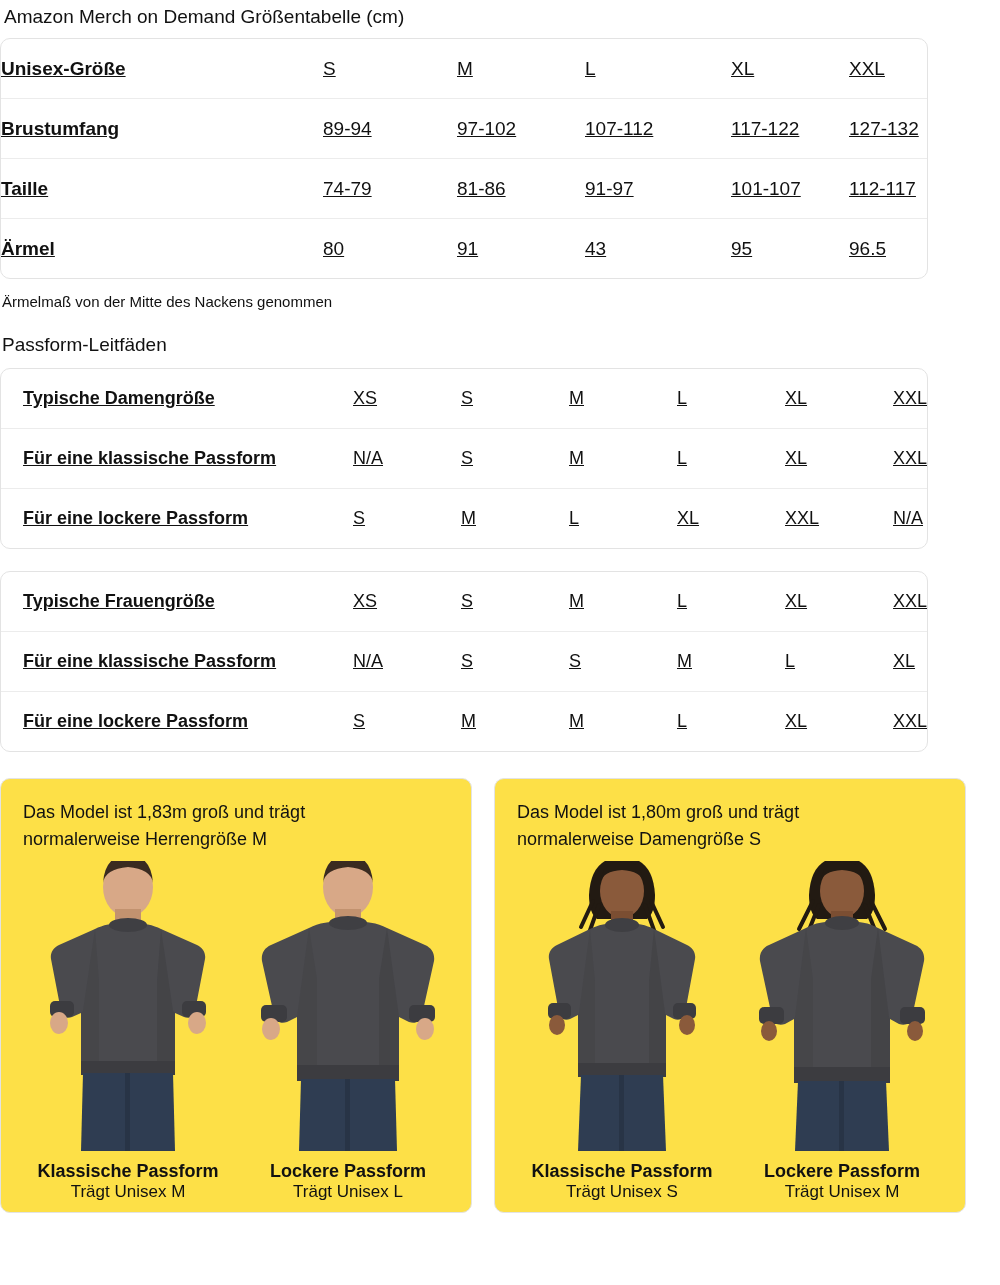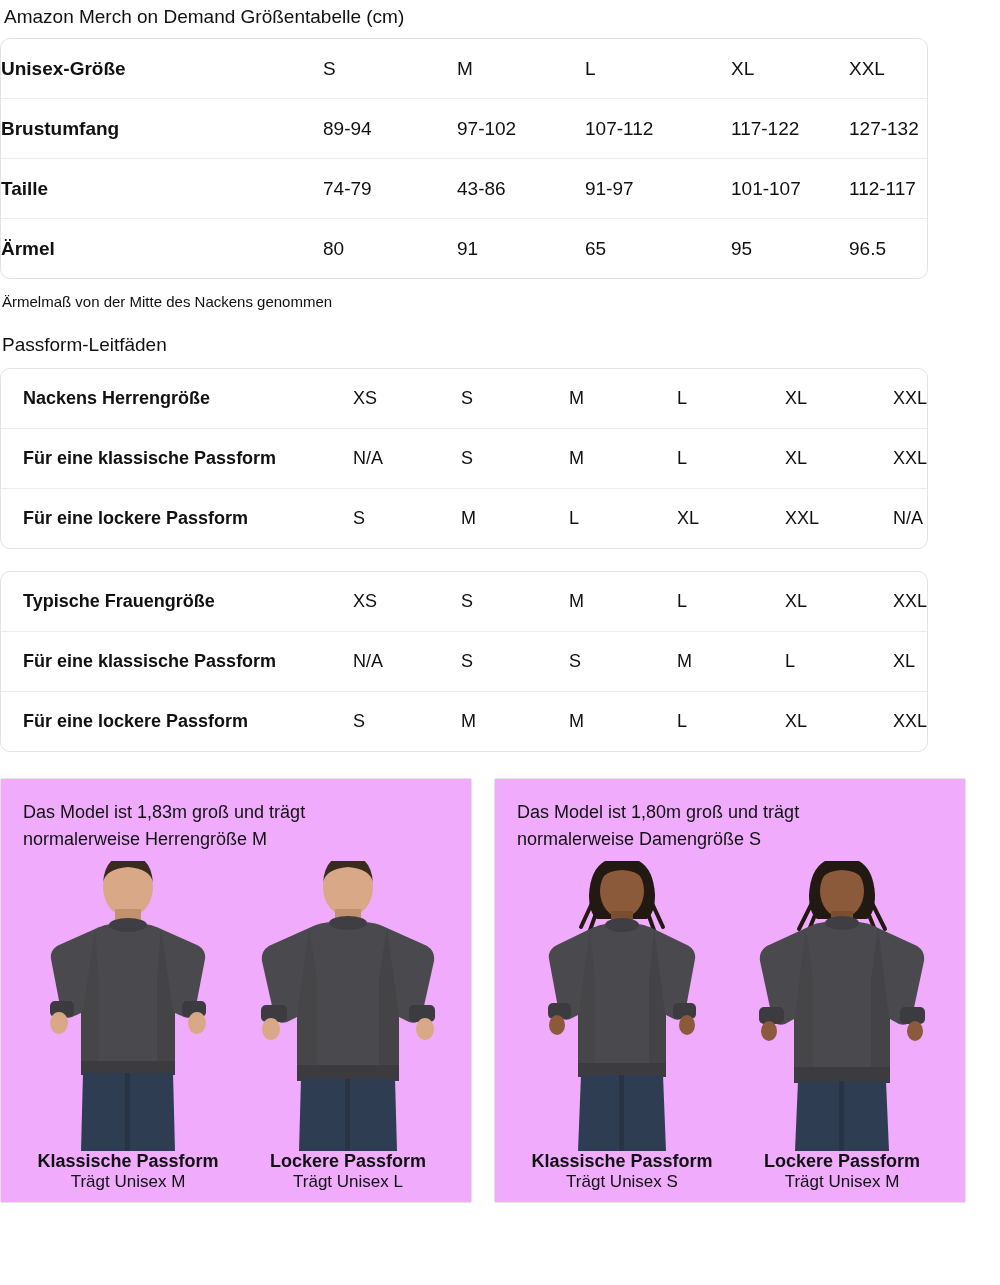--- a/index.html
+++ b/index.html
@@ -30,20 +30,21 @@
     border: 1px solid #e3e3e3;
     border-radius: 10px;
     background: #ffffff;
     box-sizing: border-box;
     overflow: hidden;
   }
   table.size-table {
     width: 100%;
     border-collapse: collapse;
     table-layout: fixed;
+    text-decoration: underline;
   }
   table.size-table td {
     padding: 0;
     height: 59px;
     vertical-align: middle;
     font-size: 19px;
     color: #111111;
     border-bottom: 1px solid #ececec;
   }
   table.size-table tr:last-child td {
@@ -89,24 +90,24 @@
   .spacer-22 { height: 22px; }
 
   .models-row {
     display: flex;
     gap: 22px;
     margin-top: 26px;
   }
   .model-card {
     flex: 1 1 0;
     border: 1px solid #e3e3e3;
-    border-radius: 2px;
+    border-radius: 10px;
     box-sizing: border-box;
     padding: 20px 18px 10px 22px;
-    background: #f0abfc;
+    background: #fde047;
   }
   .model-caption {
     font-size: 18px;
     line-height: 1.5;
     color: #111111;
     margin-bottom: 8px;
     max-width: 380px;
   }
   .figures {
     display: flex;
@@ -122,20 +123,21 @@
     align-items: center;
   }
   .fig-art {
     width: 210px;
     height: 290px;
     position: relative;
   }
   .fig-label {
     font-size: 18px;
     font-weight: 700;
+    margin-top: 10px;
     color: #111111;
     text-align: center;
   }
   .fig-sub {
     font-size: 17px;
     font-weight: 400;
     margin-top: 0;
     color: #111111;
     text-align: center;
   }
@@ -163,46 +165,46 @@
           <td class="rowhead c0">Brustumfang</td>
           <td class="val c1">89-94</td>
           <td class="val c2">97-102</td>
           <td class="val c3">107-112</td>
           <td class="val c4">117-122</td>
           <td class="val c5">127-132</td>
         </tr>
         <tr>
           <td class="rowhead c0">Taille</td>
           <td class="val c1">74-79</td>
-          <td class="val c2">43-86</td>
+          <td class="val c2">81-86</td>
           <td class="val c3">91-97</td>
           <td class="val c4">101-107</td>
           <td class="val c5">112-117</td>
         </tr>
         <tr>
           <td class="rowhead c0">Ärmel</td>
           <td class="val c1">80</td>
           <td class="val c2">91</td>
-          <td class="val c3">65</td>
+          <td class="val c3">43</td>
           <td class="val c4">95</td>
           <td class="val c5">96.5</td>
         </tr>
       </tbody>
     </table>
   </div>
 
   <div class="note">Ärmelmaß von der Mitte des Nackens genommen</div>
 
   <div class="section-label">Passform-Leitfäden</div>
 
   <div class="card">
     <table class="size-table fit">
       <tbody>
         <tr>
-          <td class="rowhead">Nackens Herrengröße</td>
+          <td class="rowhead">Typische Damengröße</td>
           <td class="val f1">XS</td>
           <td class="val f2">S</td>
           <td class="val f3">M</td>
           <td class="val f4">L</td>
           <td class="val f5">XL</td>
           <td class="val f6">XXL</td>
         </tr>
         <tr>
           <td class="rowhead">Für eine klassische Passform</td>
           <td class="val f1">N/A</td>

